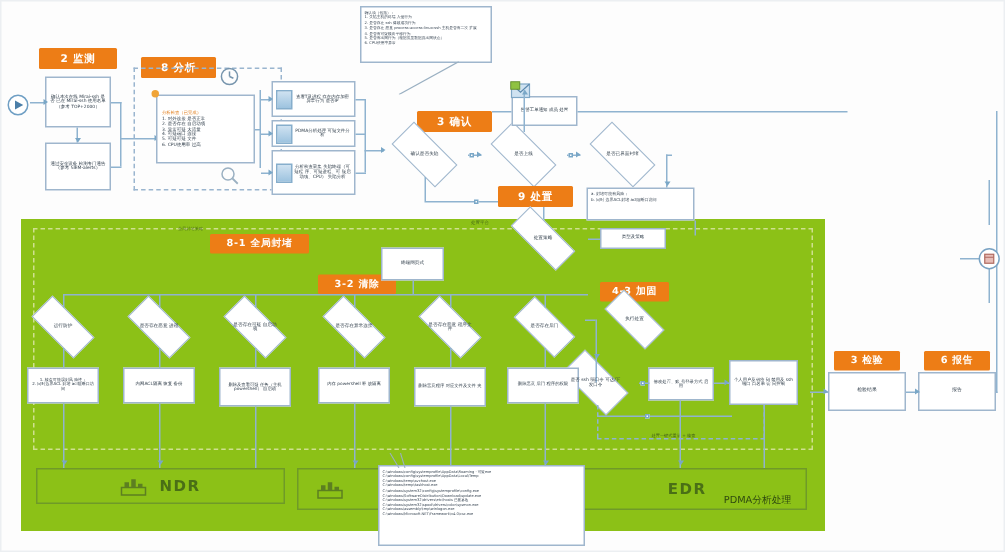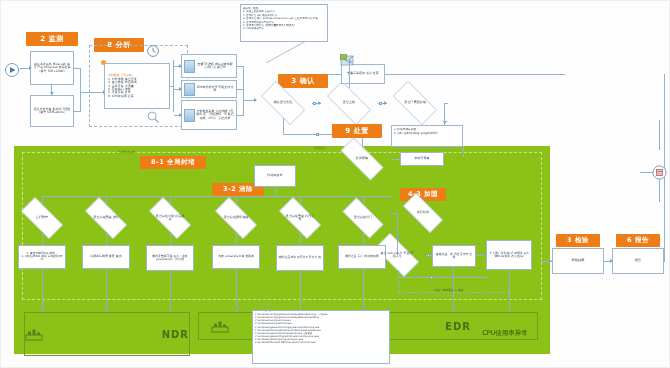--- a/index.html
+++ b/index.html
@@ -36,21 +36,21 @@
   .devbox{border:1px solid #6f9a28;background:transparent;display:flex;align-items:center;justify-content:center;}
   .devlabel{color:#4a6f16;font-weight:bold;letter-spacing:1px;}
   .svgicon{display:block;}
 </style>
 </head>
 <body>
 
 <div id="canvas">
 
   <div class="abs green" style="left:14px;top:146px;width:536px;height:208px;"></div>
-  <div class="abs txt" style="left:466px;top:329px;width:78px;font-size:6.5px;text-align:center;color:#2f4a10;">CPU使用率异常</div>
+  <div class="abs txt" style="left:466px;top:329px;width:78px;font-size:6.5px;text-align:center;color:#2f4a10;">PDMA分析处理</div>
 
   <div class="abs dashbox" style="left:22px;top:152px;width:520px;height:148px;border-color:#cfe08f;"></div>
 
   <div class="abs stage" style="left:26px;top:32px;width:52px;height:14px;font-size:7px;">2  监测</div>
 
   <div class="abs box" style="left:30px;top:51px;width:44px;height:34px;font-size:3.1px;">
     <span class="t">确认本次在线 Mirai-ssh 是否 已在 Mirai-ssh 使用名单（参考 TOP+2000）</span>
   </div>
   <div class="abs box" style="left:30px;top:95px;width:44px;height:32px;font-size:3.1px;">
     <span class="t">通过安全设备 检测专门通告（参考 SIEM-alerts）</span>
@@ -308,21 +308,21 @@
   <div class="abs line" style="left:390px;top:213px;width:7px;height:1px;"></div>
   <div class="arrow ar-d" style="left:395.5px;top:236px;"></div>
 
   <div class="abs dash-h" style="left:398px;top:292px;width:112px;height:0;"></div>
   <div class="abs dash-v" style="left:509px;top:270px;width:0;height:22px;"></div>
   <div class="abs dash-v" style="left:398px;top:270px;width:0;height:22px;"></div>
   <div class="abs txt" style="left:404px;top:288px;width:90px;font-size:2.8px;text-align:center;color:#3f5d18;background:#8CC117;">处置一键式重新 + 核查</div>
   <div class="abs line" style="left:398px;top:277px;width:90px;height:1px;"></div>
   <div class="abs sqr" style="left:430px;top:275.5px;"></div>
 
-  <div class="abs devbox" style="left:24px;top:312px;width:166px;height:44px;justify-content:space-between;">
+  <div class="abs devbox" style="left:24px;top:312px;width:166px;height:24px;">
     <span style="margin-right:8px;">
       <svg width="18" height="14" viewBox="0 0 18 14" class="svgicon">
         <rect x="1" y="8" width="16" height="5" fill="none" stroke="#5c7f21" stroke-width="1"></rect>
         <rect x="3" y="4.5" width="3" height="3.5" fill="#5c7f21"></rect>
         <rect x="7.5" y="2.5" width="3" height="5.5" fill="#5c7f21"></rect>
         <rect x="12" y="5.5" width="3" height="2.5" fill="#5c7f21"></rect>
       </svg>
     </span>
     <span class="devlabel" style="font-size:10px;">NDR</span>
   </div>

